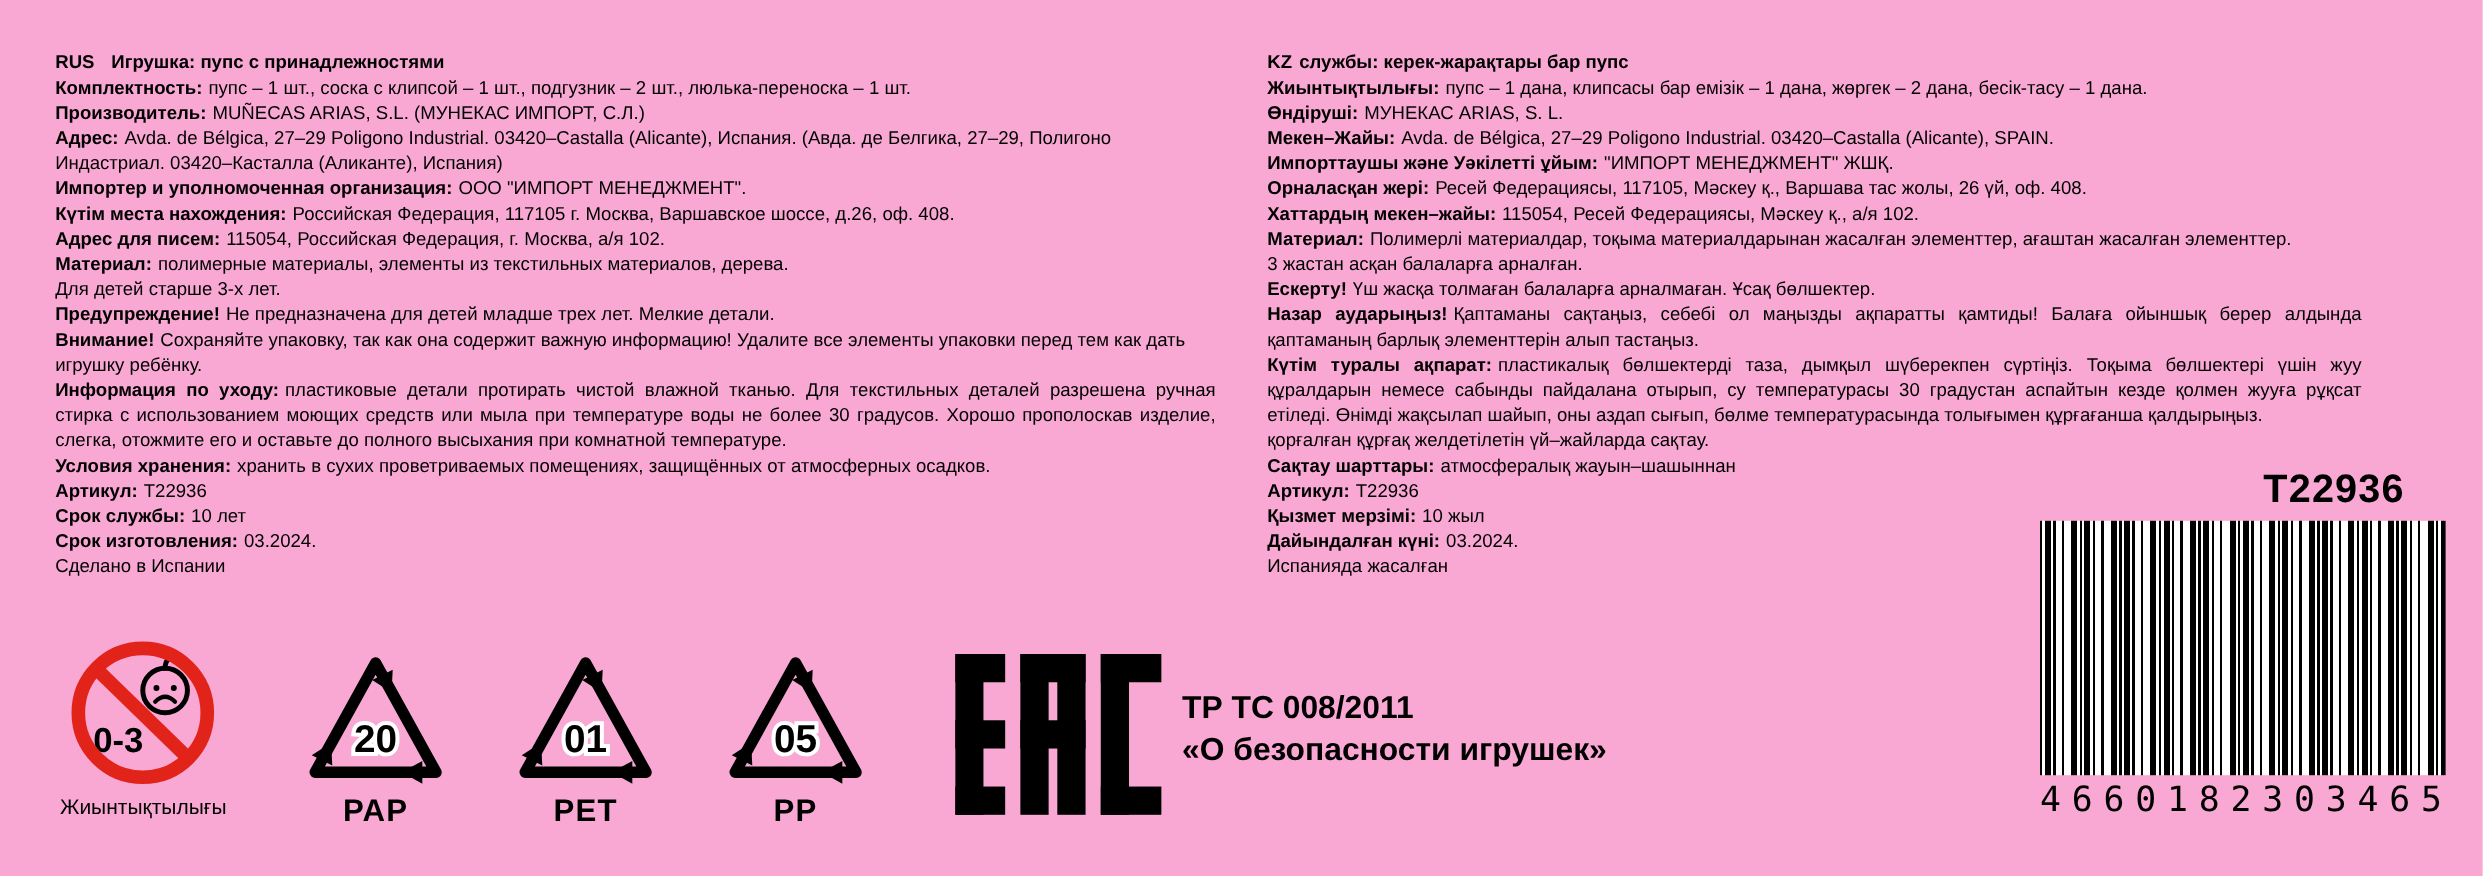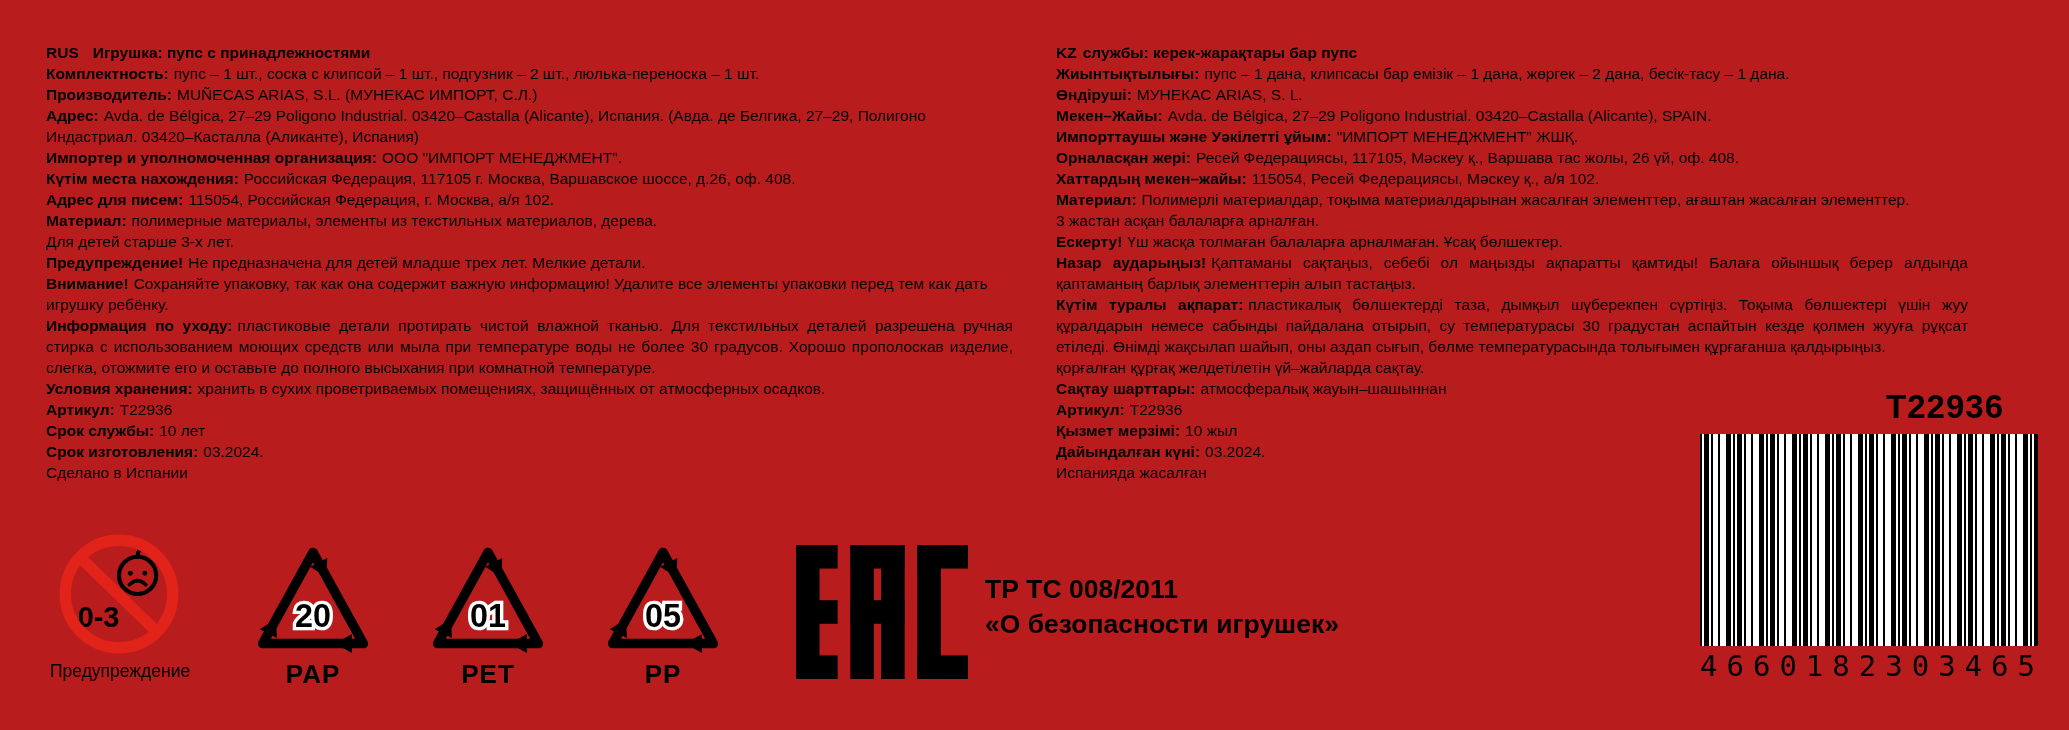--- a/index.html
+++ b/index.html
@@ -1,16 +1,16 @@
 <!DOCTYPE html>
 <html><head>
 <meta charset="utf-8">
 <style>
   html,body{margin:0;padding:0;background:#fff;}
-  .label{position:relative;width:2069px;height:730px;background:#b91c1c;overflow:hidden;
+  .label{position:relative;width:2069px;height:730px;background:#f9a8d4;overflow:hidden;
          font-family:"Liberation Sans",sans-serif;color:#000;}
   .col{position:absolute;top:42px;font-size:15.5px;line-height:21px;}
   .col-rus{left:46px;width:967px;}
   .col-kz{left:1056px;width:912px;}
   .col p{margin:0;}
   .ln .lb{font-weight:bold;margin-right:5px;}
   .ln .lb:empty{margin-right:0;}
   .title{font-weight:bold;}
   .tag{font-weight:bold;margin-right:14px;}
   .tag-narrow{font-weight:bold;margin-right:6px;}
@@ -88,21 +88,21 @@
         <circle cx="78" cy="42" r="18" stroke-width="4"></circle>
         <path d="M78,24 c0,-7 4,-10 10,-8" stroke-width="4" stroke-linecap="round"></path>
         <circle cx="71" cy="40" r="2.4" fill="#000" stroke="none"></circle>
         <circle cx="85" cy="40" r="2.4" fill="#000" stroke="none"></circle>
         <path d="M70,51 q8,-8 16,0" stroke-width="3.4" stroke-linecap="round"></path>
       </g>
       <text x="20" y="92" font-size="28" font-weight="bold" fill="#000">0-3</text>
       <circle cx="60" cy="60" r="52" fill="none" stroke="#e2231a" stroke-width="11"></circle>
       <line x1="24" y1="26" x2="98" y2="98" stroke="#e2231a" stroke-width="11"></line>
     </svg>
-    <div class="warn-label">Предупреждение</div>
+    <div class="warn-label">Жиынтықтылығы</div>
   </div>
 
   <div class="rec rec1">
     <svg width="136" height="114" viewBox="0 0 130 120">
       <path d="M65,12 L118,108 L12,108 Z" fill="none" stroke="#000" stroke-width="10" stroke-linejoin="round"></path>
       <polygon points="79,38 62,27 80,18" fill="#000"></polygon>
       <polygon points="88,108 106,98 106,118" fill="#000"></polygon>
       <polygon points="26,82 27,102 9,93" fill="#000"></polygon>
       <text x="65" y="90" font-size="34" font-weight="bold" text-anchor="middle" fill="#000" style="paint-order:stroke" stroke="#fff" stroke-width="7">20</text>
     </svg>

